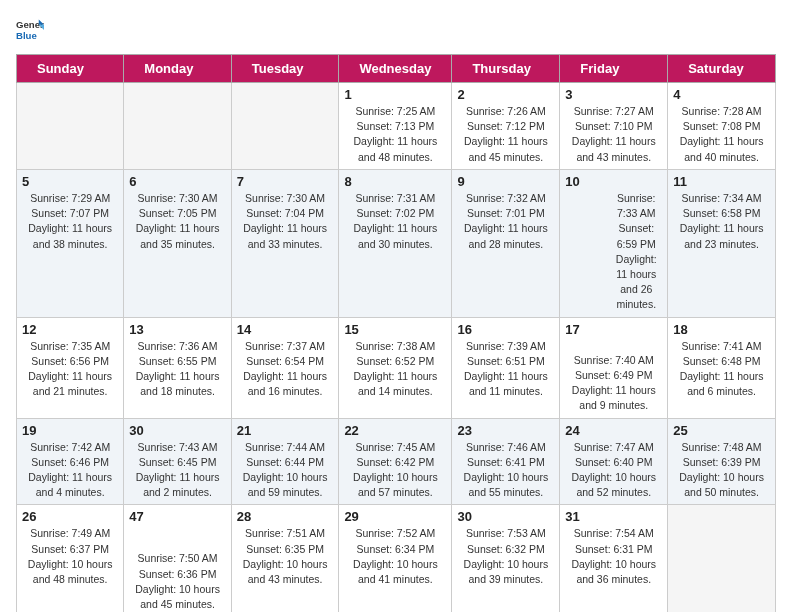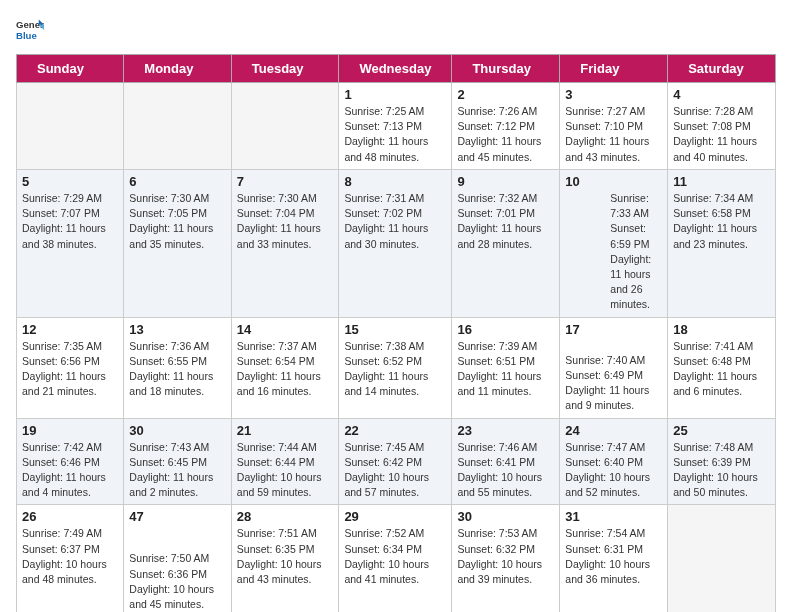--- a/index.html
+++ b/index.html
@@ -67,20 +67,21 @@
     .day-number {
       font-size: 13px;
       font-weight: bold;
       margin-bottom: 2px;
       color: #222;
     }
     .day-info {
       font-size: 10.5px;
       color: #333;
       line-height: 1.45;
+      text-align: center;
     }
     .row-shaded td {
       background: #f0f4f8;
     }
   </style>
 </head>
 <body>
 
 <div class="header">
   <div class="logo">

